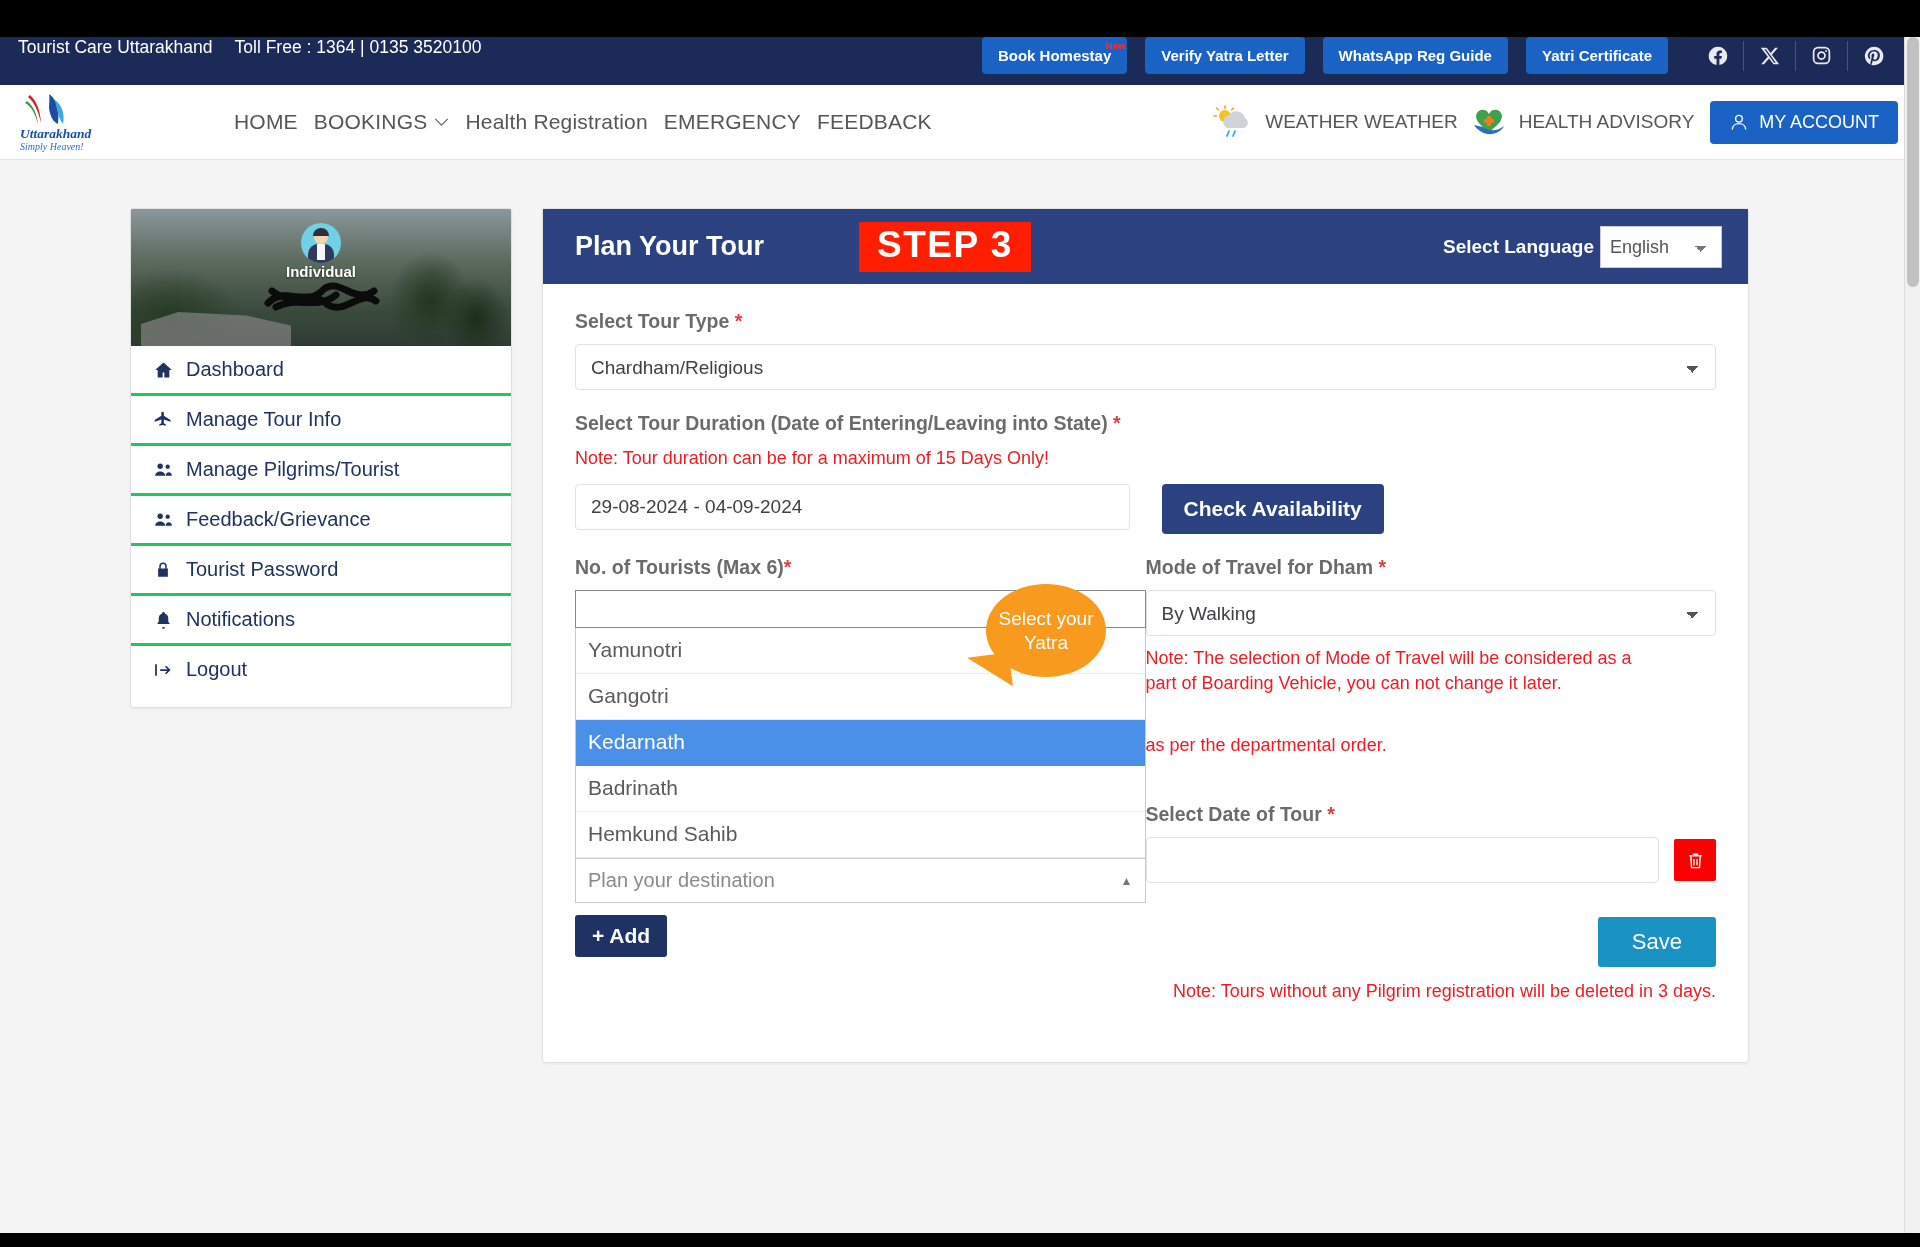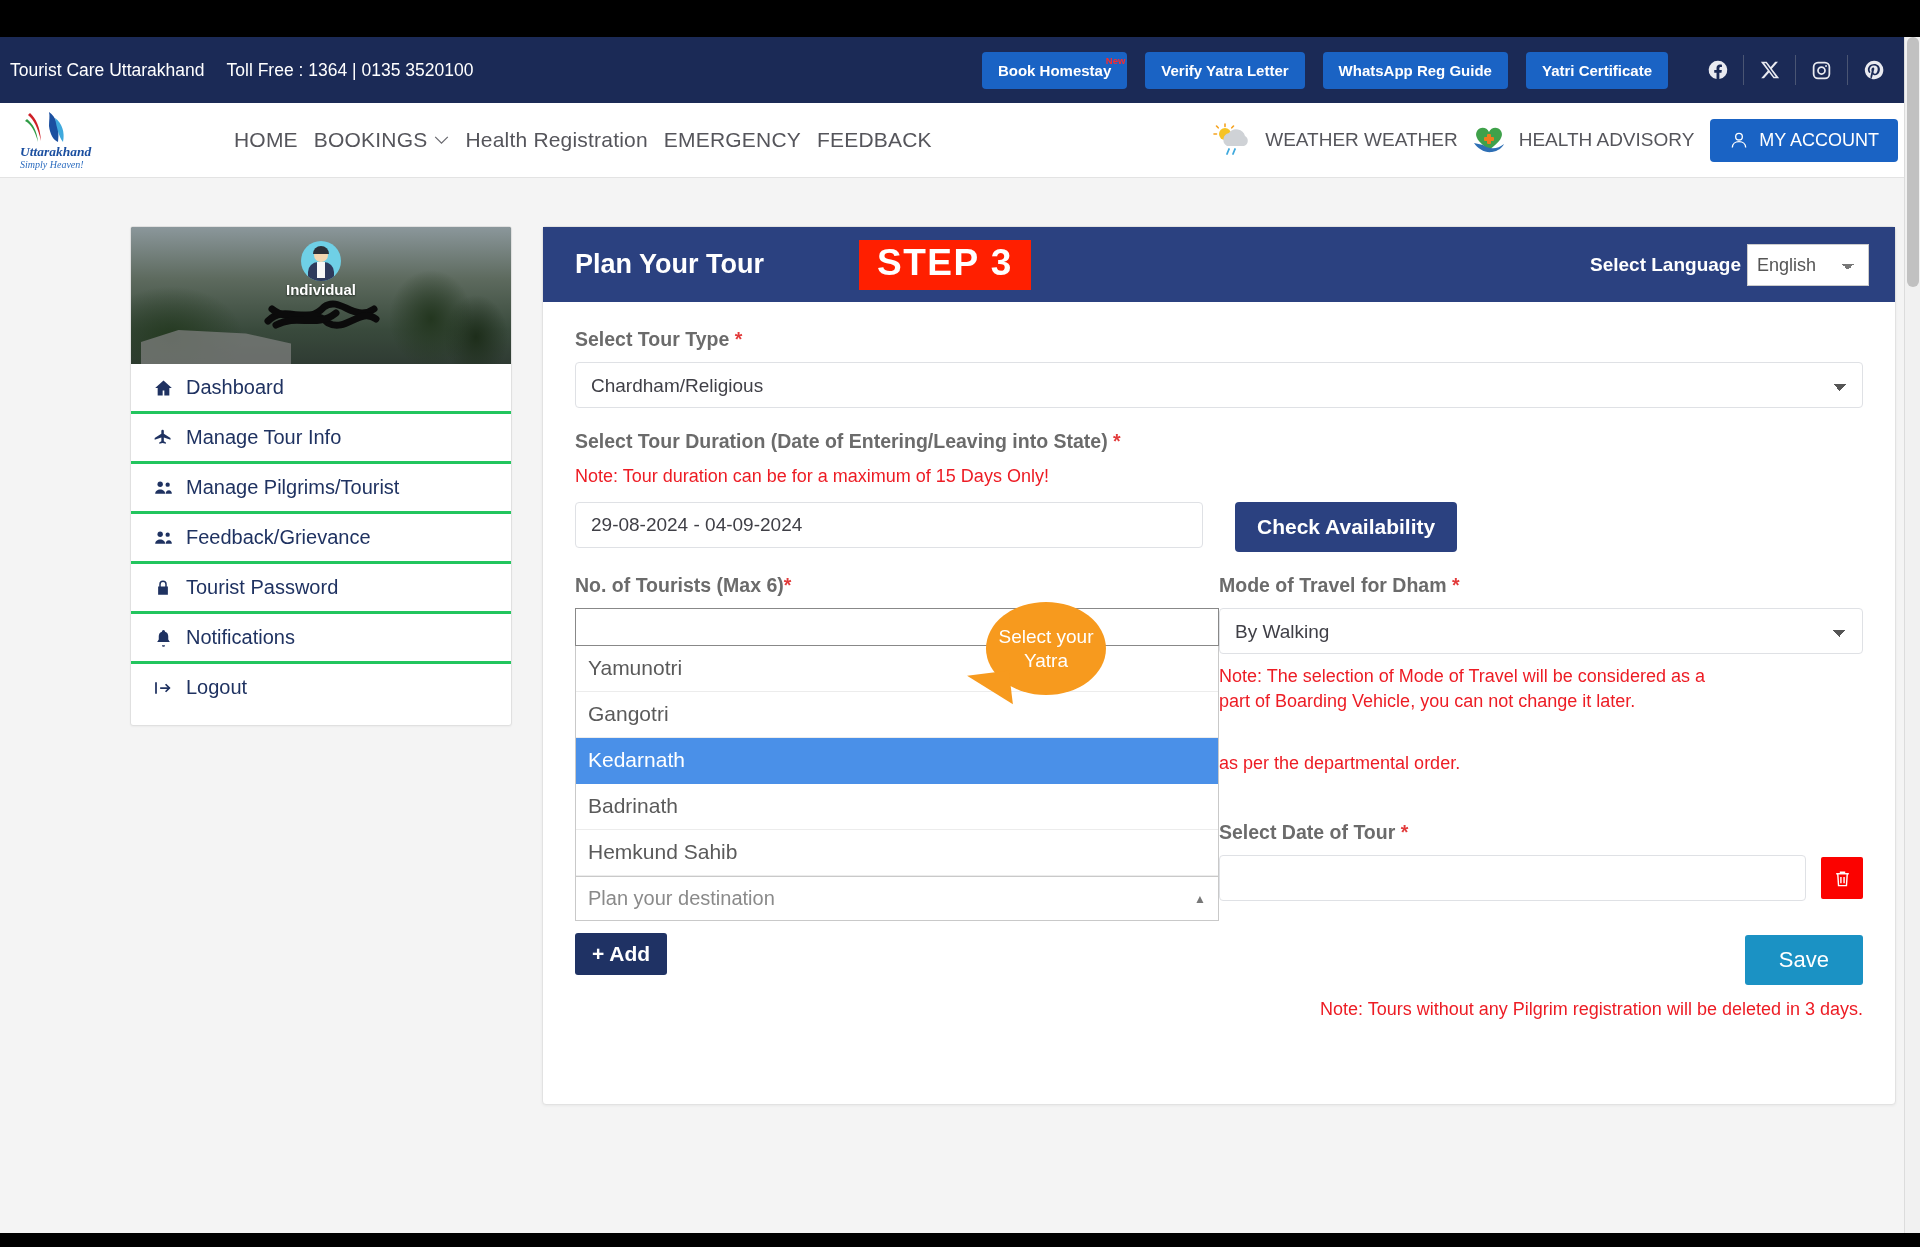--- a/index.html
+++ b/index.html
@@ -18,25 +18,25 @@
   .viewport {
     position: absolute;
     left: 0; top: 37px;
     width: 1920px; height: 1196px;
     background: #f4f4f4;
     overflow: hidden;
   }
   
   .topbar {
     position: relative;
-    height: 66px;
+    height: 48px;
     background: #1b2a56;
     display: flex;
-    align-items: center;
-    padding: 0 20px 0 10px;
+    align-items: flex-start;
+    padding: 0 20px 0 18px;
   }
   .topbar-left {
     display: flex; align-items: center; gap: 22px;
     color: #fff;
     font-size: 17.5px;
     white-space: nowrap;
   }
   .topbar-right {
     margin-left: auto;
     display: flex; align-items: center;
@@ -221,27 +221,27 @@
     color: #1f3261;
     font-size: 20px;
     cursor: pointer;
   }
   .menu li:last-child { border-bottom: none; }
   .menu .mi { width: 24px; display: flex; justify-content: center; color: #1f3261; }
 
   
   .card {
     margin-left: 30px;
-    width: 1354px;
+    width: 1207px;
     background: #fff;
     border: 1px solid #e2e2e2;
     border-radius: 4px;
     align-self: flex-start;
     box-shadow: 0 1px 3px rgba(0,0,0,.05);
-    padding-bottom: 84px;
+    padding-bottom: 60px;
   }
   .card-head {
     height: 75px;
     background: #2b4180;
     display: flex; align-items: center;
     padding: 0 26px 0 32px;
     position: relative;
   }
   .card-title {
     color: #fff;

